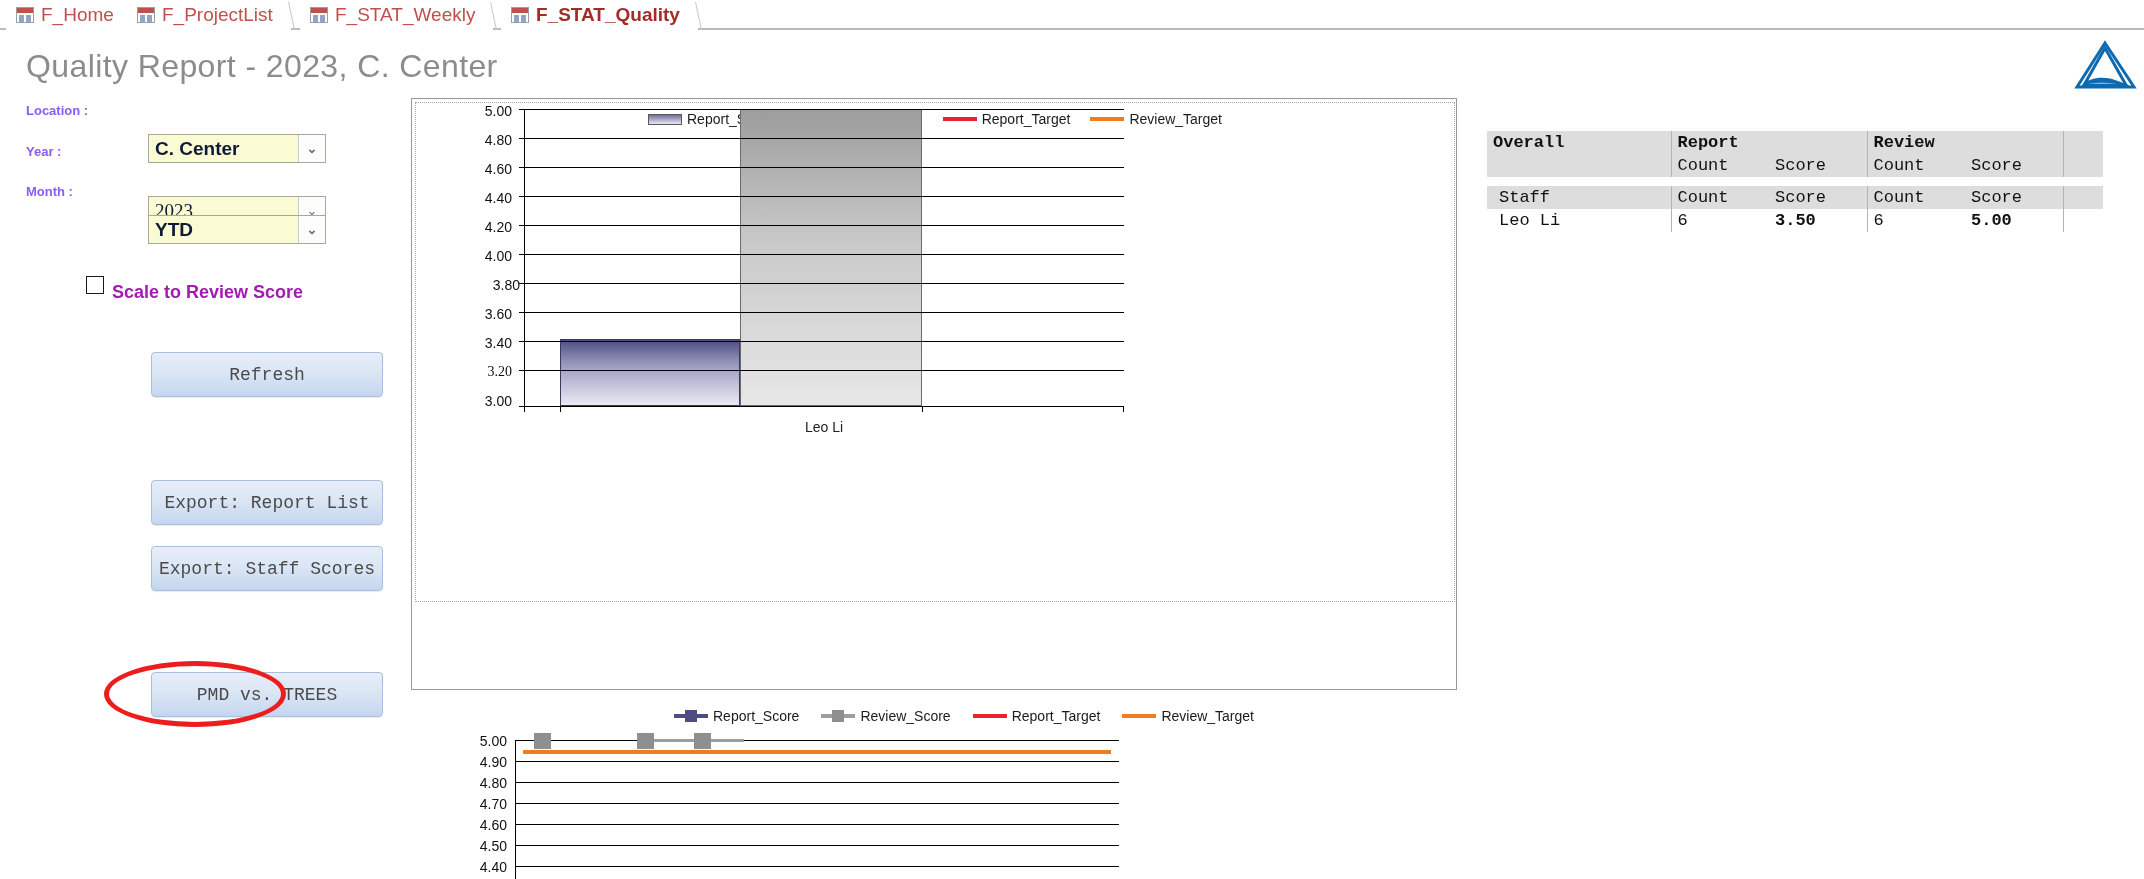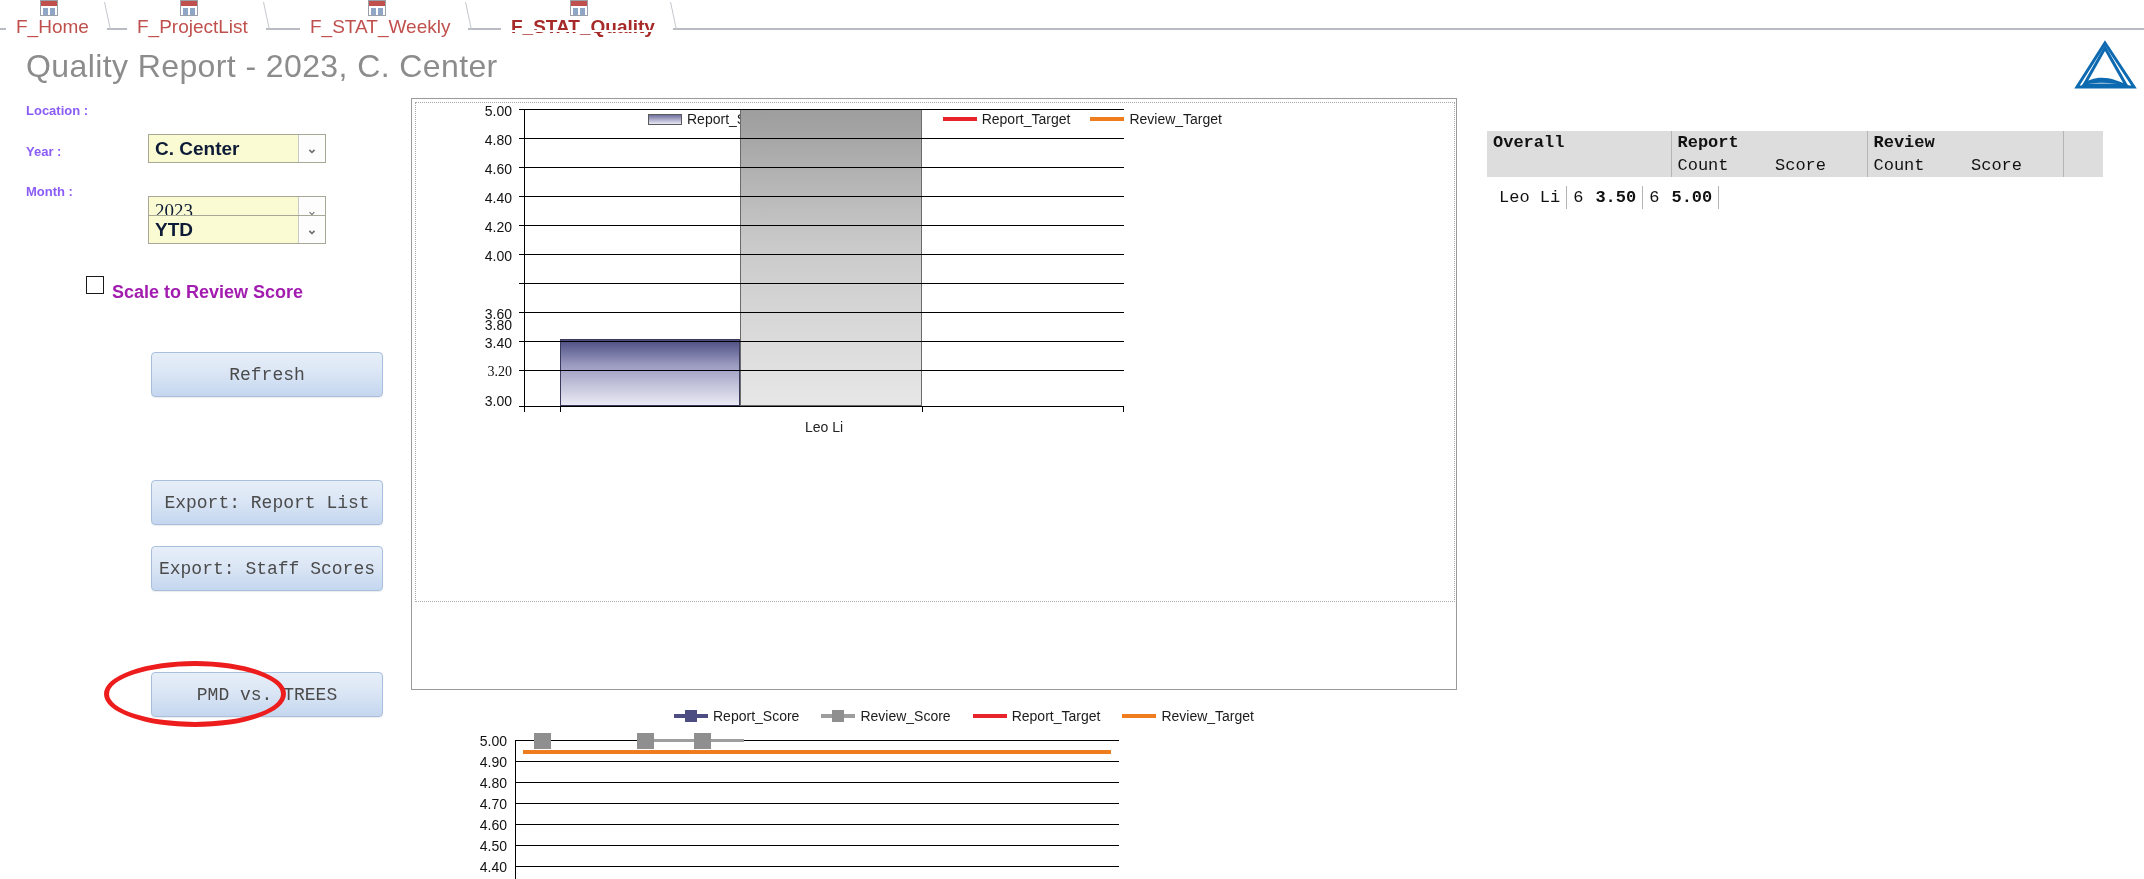--- a/index.html
+++ b/index.html
@@ -19,21 +19,20 @@
     border-bottom: 2px solid #b8bcc2;
   }
   .tab {
     position: absolute; top: 0; height: 30px;
     display: flex; align-items: center;
     padding: 0 18px 0 10px;
     font-size: 19px;
     color: #c0504d;
     white-space: nowrap;
     background: #ffffff;
-    flex-direction: column;
   }
   .tab .tslant {
     position: absolute; right: -1px; top: 2px;
     width: 14px; height: 28px;
     border-right: 1.5px solid #c3c7cc;
     transform: skewX(12deg);
   }
   .tab.active { font-weight: bold; color: #a52a28; }
   .tab.active::before {
     content: ""; position: absolute; left: 0; top: 0;
@@ -278,21 +277,21 @@
     </div>
 
     <div id="plot">
 
       <div class="ylab" style="left:0; width:96px; top:0px;">5.00</div>
       <div class="ylab" style="left:0; width:96px; top:29px;">4.80</div>
       <div class="ylab" style="left:0; width:96px; top:58px;">4.60</div>
       <div class="ylab" style="left:0; width:96px; top:87px;">4.40</div>
       <div class="ylab" style="left:0; width:96px; top:116px;">4.20</div>
       <div class="ylab" style="left:0; width:96px; top:145px;">4.00</div>
-      <div class="ylab" style="left:0; width:96px; top:174px;margin-top:40px;">3.80</div>
+      <div class="ylab" style="left:8px; width:96px; top:174px;">3.80</div>
       <div class="ylab" style="left:0; width:96px; top:203px;">3.60</div>
       <div class="ylab" style="left:0; width:96px; top:232px;">3.40</div>
       <div class="ylab" style="left:0; width:96px; top:261px;font-family:Liberation Serif, serif;">3.20</div>
       <div class="ylab" style="left:0; width:96px; top:290px;">3.00</div>
 
       <div style="position:absolute; left:144px; top:236px; width:180px; height:67px; background:linear-gradient(to bottom,#4d4d82 0%, #9a9ac0 38%, #eaeaf4 100%); border:1px solid #3a3a5c;"></div>
       <div style="position:absolute; left:324px; top:6px; width:182px; height:297px; background:linear-gradient(to bottom,#9d9d9d 0%, #c9c9c9 45%, #e7e7e7 100%); border:1px solid #6b6b6b;"></div>
 
       <div class="gline" style="left:108px; top:6px;   width:600px;"></div>
       <div class="gline" style="left:108px; top:35px;  width:600px;"></div>
@@ -344,20 +343,28 @@
       <td class="hdrbg ctr sep" style="width:98px;">Score</td>
       <td class="hdrbg ctr" style="width:98px;">Count</td>
       <td class="hdrbg ctr sep" style="width:98px;">Score</td>
       <td class="hdrbg"></td>
     </tr>
   </tbody>
     </table>
 
   <table class="dt" style="margin-top:9px;">
     <tbody>
+        <tr class="grayrow">
+      <td class="hdrbg sep" style="width:184px; padding-left:12px;">Staff</td>
+      <td class="hdrbg ctr" style="width:98px;">Count</td>
+      <td class="hdrbg ctr sep" style="width:98px;">Score</td>
+      <td class="hdrbg ctr" style="width:98px;">Count</td>
+      <td class="hdrbg ctr sep" style="width:98px;">Score</td>
+      <td class="hdrbg" style="width:40px;"></td>
+    </tr>
     <tr class="grayrow">
       <td class="sep" style="padding-left:12px;">Leo Li</td>
       <td class="ctr">6</td>
       <td class="ctr bold sep">3.50</td>
       <td class="ctr">6</td>
       <td class="ctr bold sep">5.00</td>
       <td></td>
     </tr>
   </tbody>
     </table>

